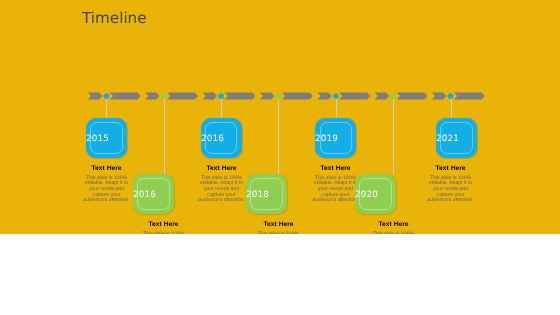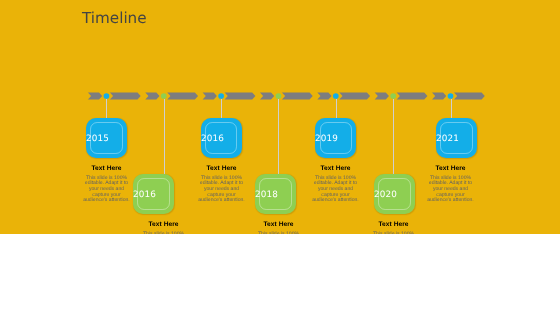--- a/index.html
+++ b/index.html
@@ -85,21 +85,21 @@
         <div class="yr">2016</div>
       </div>
       <div class="txt" style="left: 196.6px; top: 164.5px;">
         <h4>Text Here</h4>
         <p>This slide is 100% editable. Adapt it to your needs and capture your audience's attention.</p>
       </div>
     </div>
 
     <div class="milestone">
       <div class="conn" style="left: 278.45px; top: 98.6px; height: 75.4px; background: rgb(207, 207, 207);"></div>
-      <div class="ybox green" style="left: 255px; top: 174px; width: 41px; height: 40px;">
+      <div class="ybox green" style="left: 246px; top: 174px; width: 41px; height: 40px;">
         <div class="inner"></div>
         <div class="yr">2018</div>
       </div>
       <div class="txt" style="left: 253.95px; top: 220.5px;">
         <h4>Text Here</h4>
         <p>This slide is 100% editable. Adapt it to your needs and capture your audience's attention.</p>
       </div>
     </div>
 
     <div class="milestone">
@@ -109,21 +109,21 @@
         <div class="yr">2019</div>
       </div>
       <div class="txt" style="left: 311.3px; top: 164.5px;">
         <h4>Text Here</h4>
         <p>This slide is 100% editable. Adapt it to your needs and capture your audience's attention.</p>
       </div>
     </div>
 
     <div class="milestone">
       <div class="conn" style="left: 393.15px; top: 98.6px; height: 75.4px; background: rgb(207, 207, 207);"></div>
-      <div class="ybox green" style="left: 374px; top: 174px; width: 41px; height: 40px;">
+      <div class="ybox green" style="left: 355px; top: 174px; width: 41px; height: 40px;">
         <div class="inner"></div>
         <div class="yr">2020</div>
       </div>
       <div class="txt" style="left: 368.65px; top: 220.5px;">
         <h4>Text Here</h4>
         <p>This slide is 100% editable. Adapt it to your needs and capture your audience's attention.</p>
       </div>
     </div>
 
     <div class="milestone">

